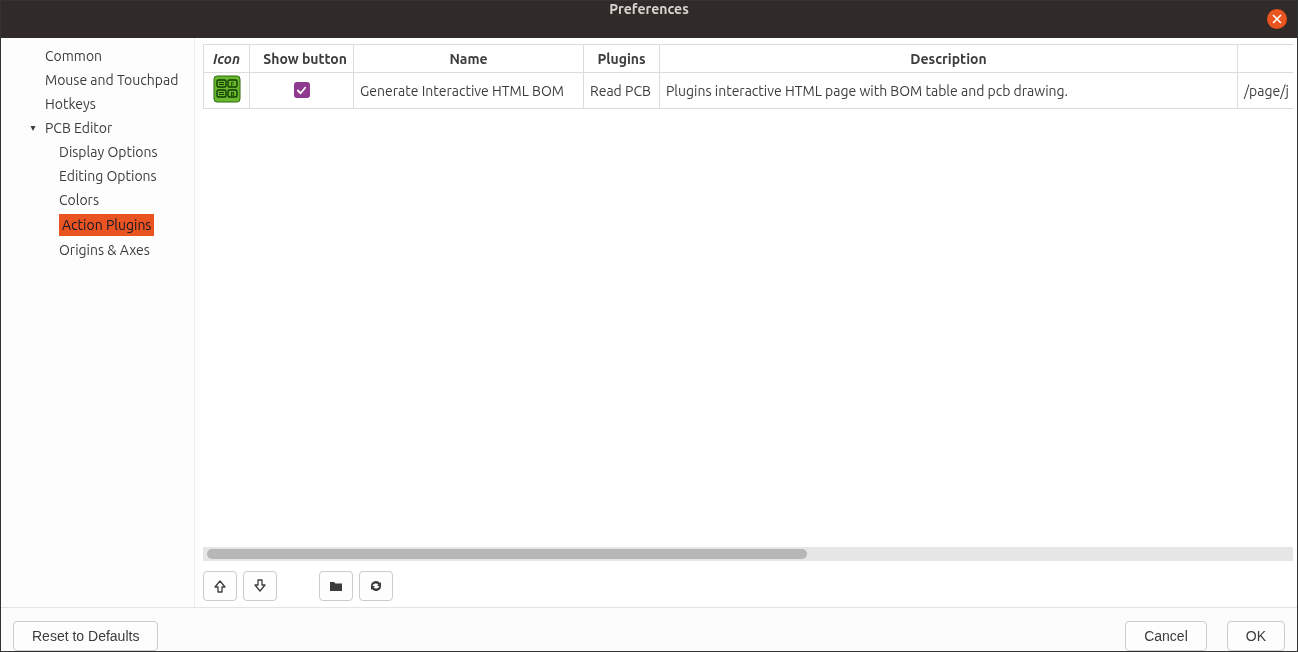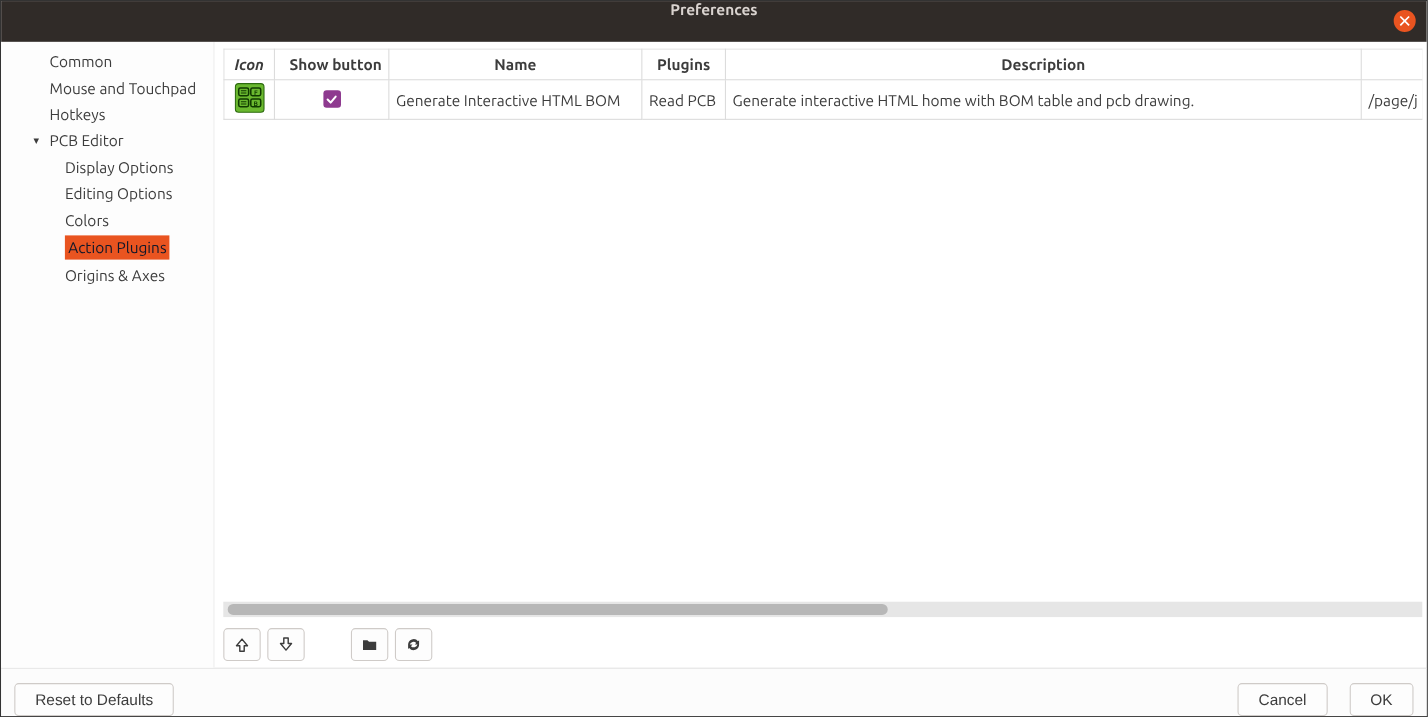--- a/index.html
+++ b/index.html
@@ -256,21 +256,21 @@
             </td>
             <td class="checkbox-cell">
               <span class="chk">
                 <svg viewBox="0 0 12 12">
                     <path d="M2 6 L5 9 L10 3" stroke="#fff" stroke-width="2" fill="none" stroke-linecap="round" stroke-linejoin="round"></path>
                   </svg>
               </span>
             </td>
             <td>Generate Interactive HTML BOM</td>
             <td>Read PCB</td>
-            <td>Generate interactive HTML home with BOM table and pcb drawing.</td>
+            <td>Plugins interactive HTML page with BOM table and pcb drawing.</td>
             <td>/page/j</td>
           </tr>
         </tbody>
       </table>
     </div>
     <div class="hscroll">
       <div class="hscroll-thumb"></div>
     </div>
     <div class="toolbar">
       <div class="icon-btn" title="Move Up">

